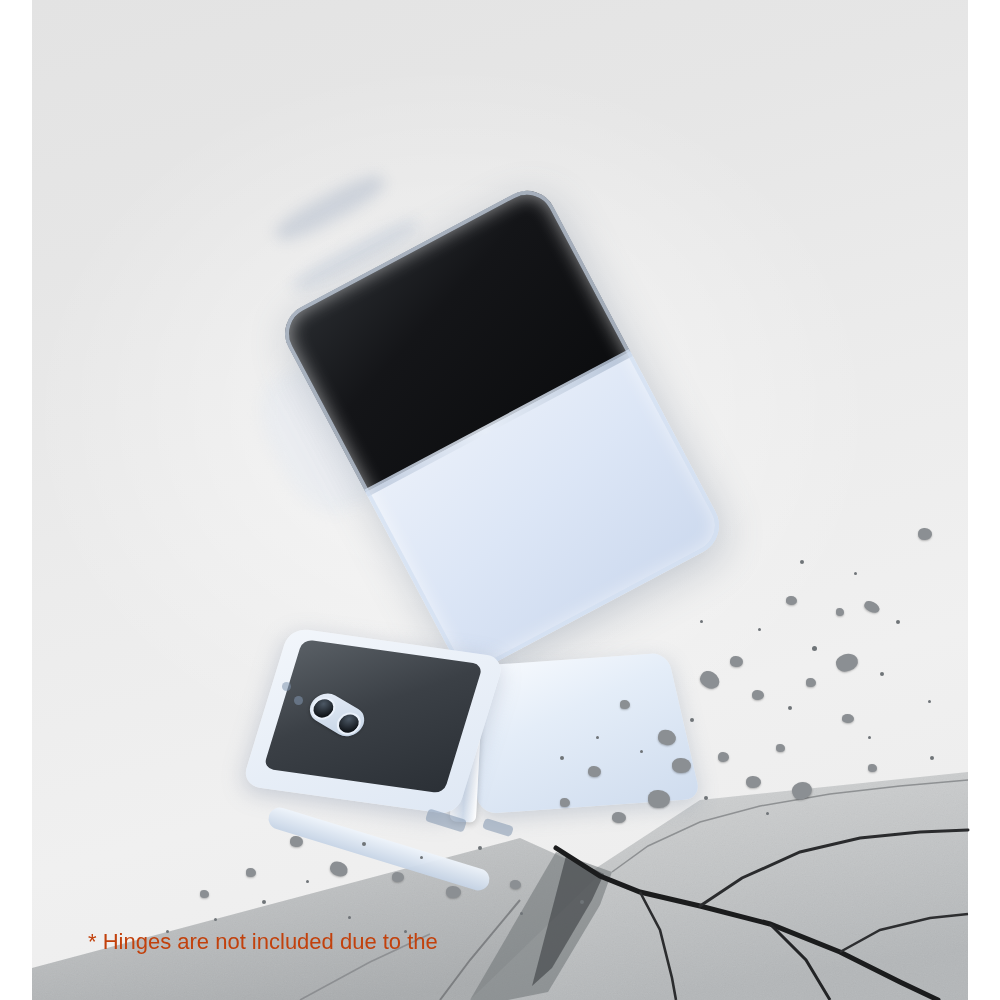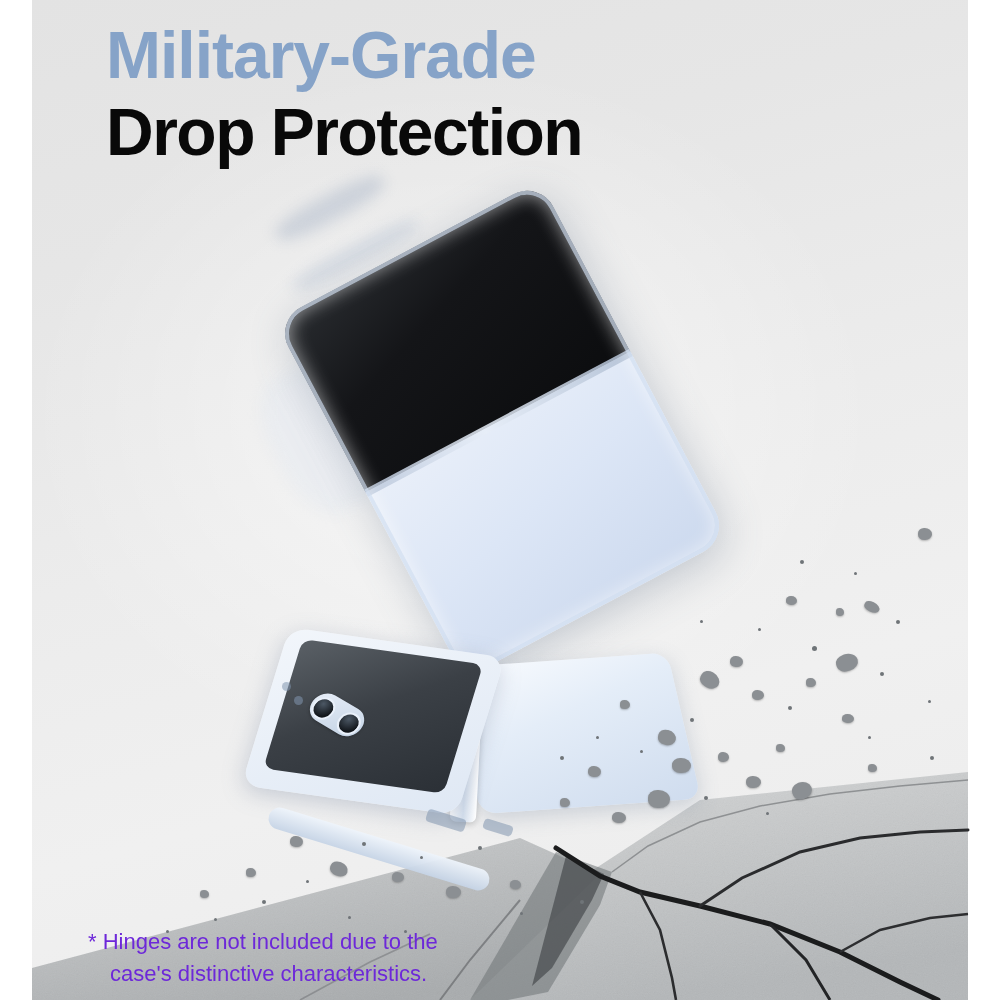--- a/index.html
+++ b/index.html
@@ -78,21 +78,21 @@
   .port{position:absolute;border-radius:4px;background:rgba(130,150,175,.55);}
 
   
   .debris{position:absolute;inset:0;pointer-events:none;}
   .rock{position:absolute;background:#8b8f93;border-radius:45% 55% 50% 45%;
         box-shadow:0 1px 2px rgba(0,0,0,.25);}
   .dust{position:absolute;background:#6f7478;border-radius:50%;}
 
   
   .footnote{position:absolute;left:88px;top:926px;width:440px;
-            font-size:22px;line-height:32px;color:#6d28d9;}
+            font-size:22px;line-height:32px;color:#c2410c;}
   .fn-line{white-space:nowrap;}
   .fn-line.indent{padding-left:22px;}
 </style>
 </head>
 <body>
 
 <div id="stage">
 
   <div class="backdrop">
     <div class="vignette"></div>
@@ -230,24 +230,19 @@
     <div class="dust" style="left:306px;top:880px;width:3px;height:3px;"></div>
     <div class="dust" style="left:262px;top:900px;width:4px;height:4px;"></div>
     <div class="dust" style="left:214px;top:918px;width:3px;height:3px;"></div>
     <div class="dust" style="left:166px;top:930px;width:3px;height:3px;"></div>
     <div class="dust" style="left:520px;top:912px;width:3px;height:3px;"></div>
     <div class="dust" style="left:580px;top:900px;width:4px;height:4px;"></div>
     <div class="dust" style="left:348px;top:916px;width:3px;height:3px;"></div>
     <div class="dust" style="left:404px;top:930px;width:3px;height:3px;"></div>
   </div>
 
-  <div class="headings">
-    <div class="h-mil">Military-Grade</div>
-    <div class="h-drop">Drop Protection</div>
-  </div>
 
 
   <div class="footnote">
     <div class="fn-line">* Hinges are not included due to the</div>
-    <div class="fn-line indent">case's distinctive characteristics.</div>
   </div>
 
 </div>
 
 </body></html>

